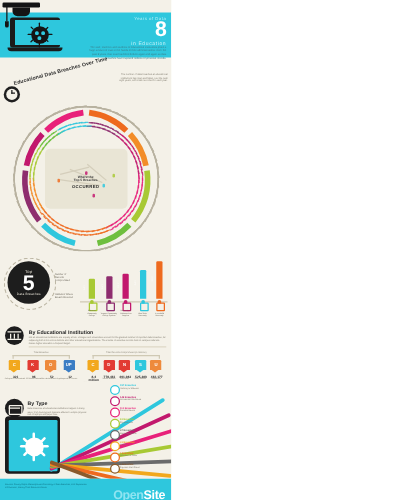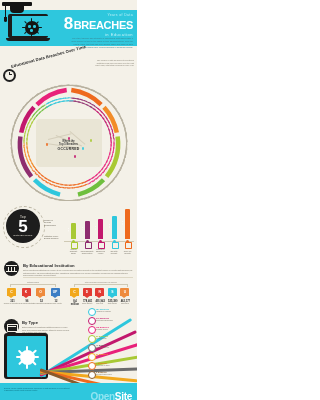--- a/index.html
+++ b/index.html
@@ -130,21 +130,20 @@
         </div>
       </div>
         </div>
       <div class="lt-base"></div>
     </div>
 
     <div class="hdr-txt">
       <div class="h-years">Years of Data</div>
       <div class="h-row">
         <span class="h-eight">8</span>
-        <span class="h-breaches">BREACHES</span>
       </div>
       <div class="h-edu">in Education</div>
     </div>
     <div class="h-desc">The staff, teachers and students of educational institutions place a huge amount of trust in the hands of their administrations. Over the past 8 years, that trust has been broken again and again as data breaches have exposed millions of personal records.</div>
   </div>
 
   <div class="overtime">
     <div class="clock">
       <div class="face"></div>
         <div class="hh"></div>

